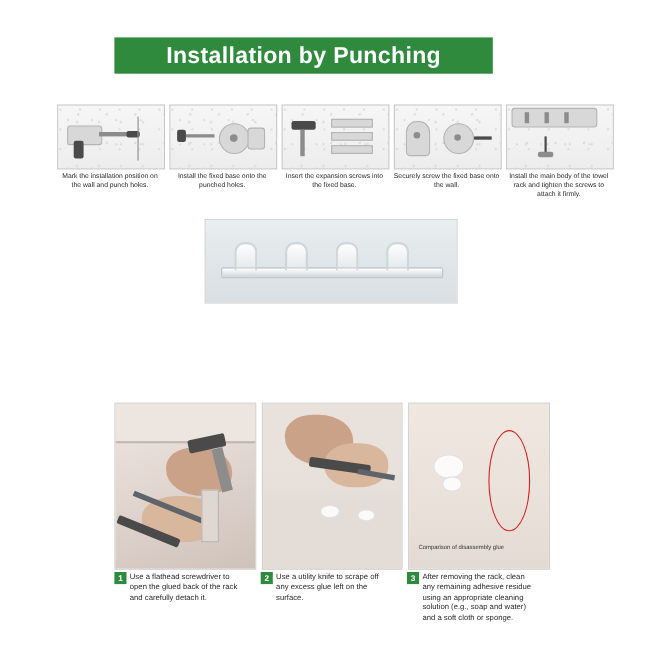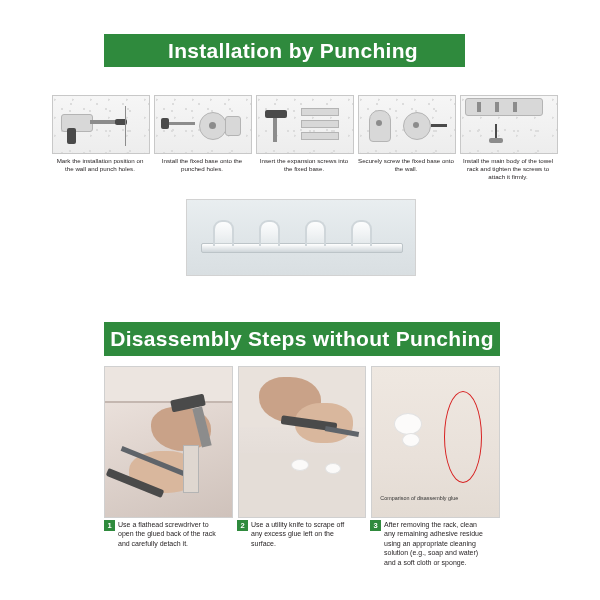--- a/index.html
+++ b/index.html
@@ -31,21 +31,20 @@
     display: flex;
     align-items: center;
     justify-content: center;
   }
   .banner-top {
     left: 104px;
     top: 34px;
     width: 344px;
     height: 33px;
     font-size: 21px;
-    padding-left: 17px;
   }
   .banner-bottom {
     left: 104px;
     top: 322px;
     width: 396px;
     height: 34px;
     font-size: 21px;
   }
   .banner-edge-left, .banner-edge-right {
     position: absolute;
@@ -288,23 +287,20 @@
 
   <div class="product-photo">
     <div class="rack-bar"></div>
     <div class="hook" style="left:26px;"></div>
     <div class="hook" style="left:72px;"></div>
     <div class="hook" style="left:118px;"></div>
     <div class="hook" style="left:164px;"></div>
   </div>
 
 
-  <div class="banner banner-bottom">
-    <span>Disassembly Steps without Punching</span>
-  </div>
 
   <div class="panels">
 
     <div class="panel panel-1">
       <div class="tool-light" style="left:0; top:0; width:128px; height:34px; background:#ece5e0; border:none;"></div>
       <div class="tool-mid" style="left:0; top:34px; width:128px; height:2px; background:#c4b7b0;"></div>
       <div class="skin" style="left:46px; top:40px; width:60px; height:44px;"></div>
       <div class="skin2" style="left:24px; top:84px; width:70px; height:42px;"></div>
       <div class="tool-dark" style="left:66px; top:30px; width:34px; height:12px; border-radius:2px; transform:rotate(-12deg);"></div>
       <div class="tool-mid" style="left:92px; top:40px; width:10px; height:40px; transform:rotate(-14deg);"></div>

